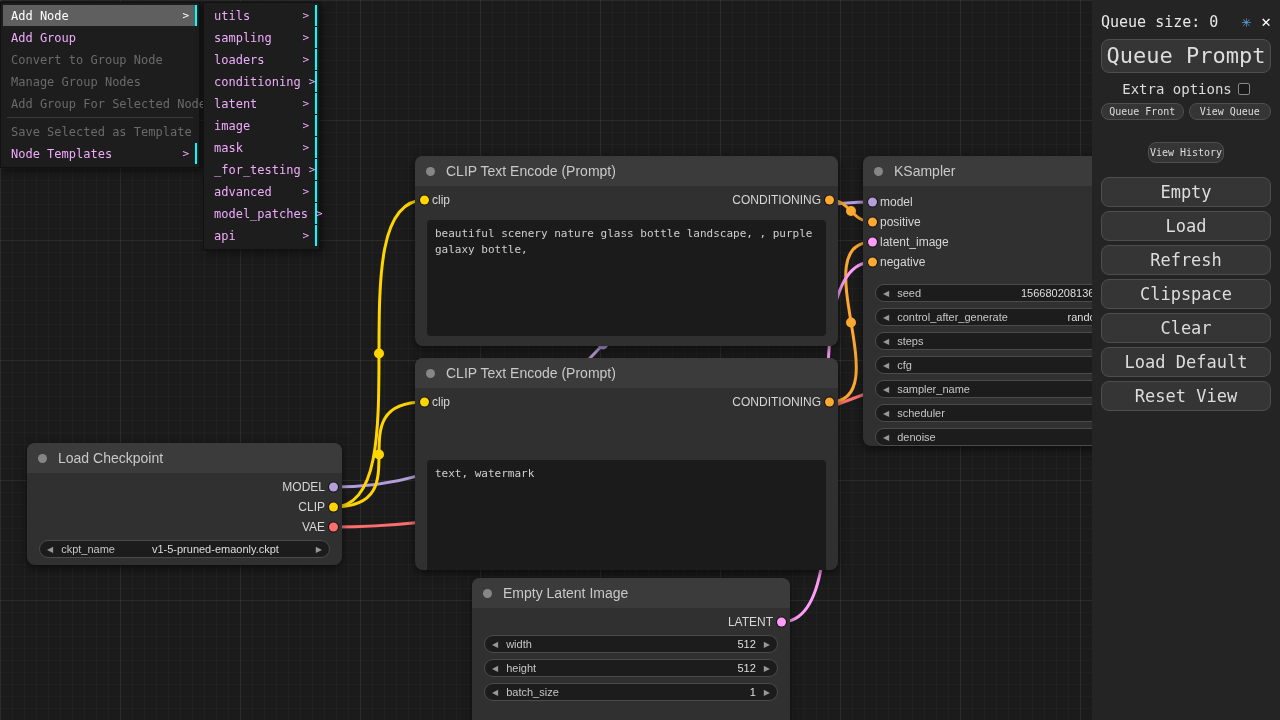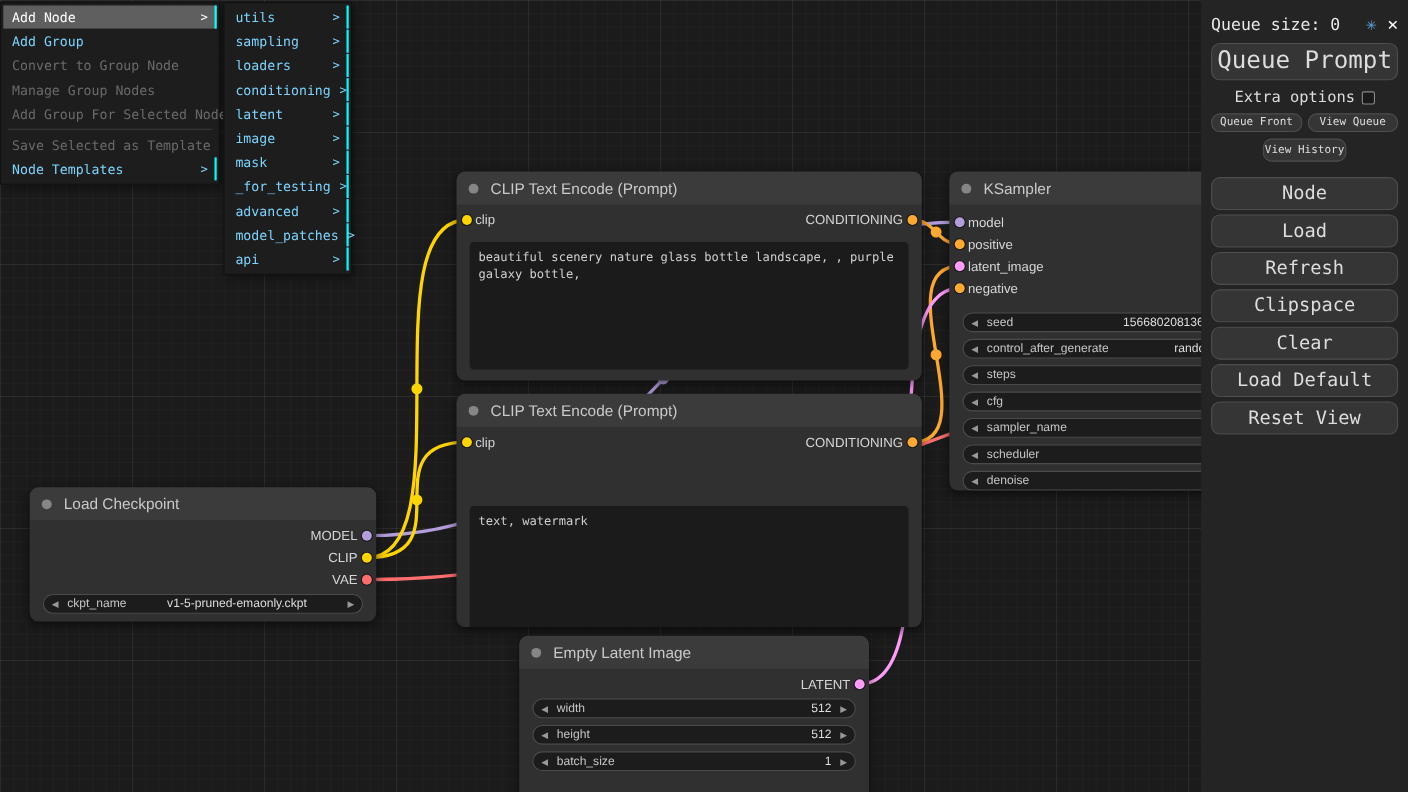--- a/index.html
+++ b/index.html
@@ -57,21 +57,21 @@
 
   .body-pad { padding-top:4px; display:flex; flex-direction:column; }
 
   
   .ctx-menu {
     position:absolute; z-index:10; background:#1d1d1d; border:1px solid #111;
     box-shadow:3px 3px 8px rgba(0,0,0,0.5); padding:2px; font-family:"DejaVu Sans Mono", monospace;
   }
   .m-item {
     height:21px; margin-bottom:1px; display:flex; align-items:center;
-    padding:0 6px 0 8px; font-size:12px; color:#7dd3fc; white-space:nowrap;
+    padding:0 6px 0 8px; font-size:12px; color:#f0abfc; white-space:nowrap;
   }
   .m-item.active { background:#5f5f5f; color:#fff; }
   .m-item.disabled { color:#6a6a6a; }
   .m-item.has-sub { border-right:2px solid #00FFFF; }
   .m-arrow { margin-left:auto; font-size:11px; padding-left:8px; }
   .m-sep { height:1px; background:#3a3a3a; margin:3px 4px; }
 
   
   .sidebar {
     position:absolute; right:0; top:0; width:188px; height:720px; z-index:20;
@@ -83,21 +83,21 @@
   .close-icon { margin-left:10px; color:#ffffff; font-size:16px; cursor:pointer; }
   .btn {
     background:#353535; border:1px solid #4e4e4e; border-radius:8px; color:#dddddd;
     font-family:"DejaVu Sans Mono", monospace; text-align:center; cursor:pointer;
   }
   .btn-queue { width:100%; height:34px; font-size:22px; line-height:32px; }
   .extra-row { display:flex; align-items:center; justify-content:center; gap:6px; color:#dcdcdc; font-size:14px; margin:8px 0 6px 0; }
   .checkbox { width:12px; height:12px; border:1px solid #888; background:#191919; border-radius:2px; }
   .small-row { display:flex; gap:5px; margin-bottom:6px; }
   .btn-small { flex:1; height:17px; font-size:10px; line-height:15px; border-radius:8px; }
-  .btn-history { width:76px; margin:0 auto 14px auto; font-size:10px; line-height:1.3; padding:3px 0; border-radius:8px; }
+  .btn-history { width:76px; margin:16px auto 14px auto; font-size:10px; line-height:1.3; padding:3px 0; border-radius:8px; }
   .btn-main { width:100%; height:30px; font-size:17px; line-height:28px; margin-bottom:4px; }
 </style>
 </head>
 <body>
 
 <div class="canvas"></div>
 
 <svg class="wires" width="1280" height="720" viewBox="0 0 1280 720">
   <path d="M333.5,527 C650,527 900,340 1200,300" stroke="#FF6E6E"></path>
   <path d="M333.5,487 C603,487 603,202 872.5,202" stroke="#B39DDB"></path>
@@ -357,20 +357,20 @@
   <div class="btn btn-queue">Queue Prompt</div>
   <div class="extra-row">
     <span>Extra options</span>
     <span class="checkbox"></span>
   </div>
   <div class="small-row">
     <div class="btn btn-small">Queue Front</div>
     <div class="btn btn-small">View Queue</div>
   </div>
   <div class="btn btn-history">View History</div>
-  <div class="btn btn-main">Node</div>
+  <div class="btn btn-main">Empty</div>
   <div class="btn btn-main">Load</div>
   <div class="btn btn-main">Refresh</div>
   <div class="btn btn-main">Clipspace</div>
   <div class="btn btn-main">Clear</div>
   <div class="btn btn-main">Load Default</div>
   <div class="btn btn-main">Reset View</div>
 </div>
 
 </body></html>

